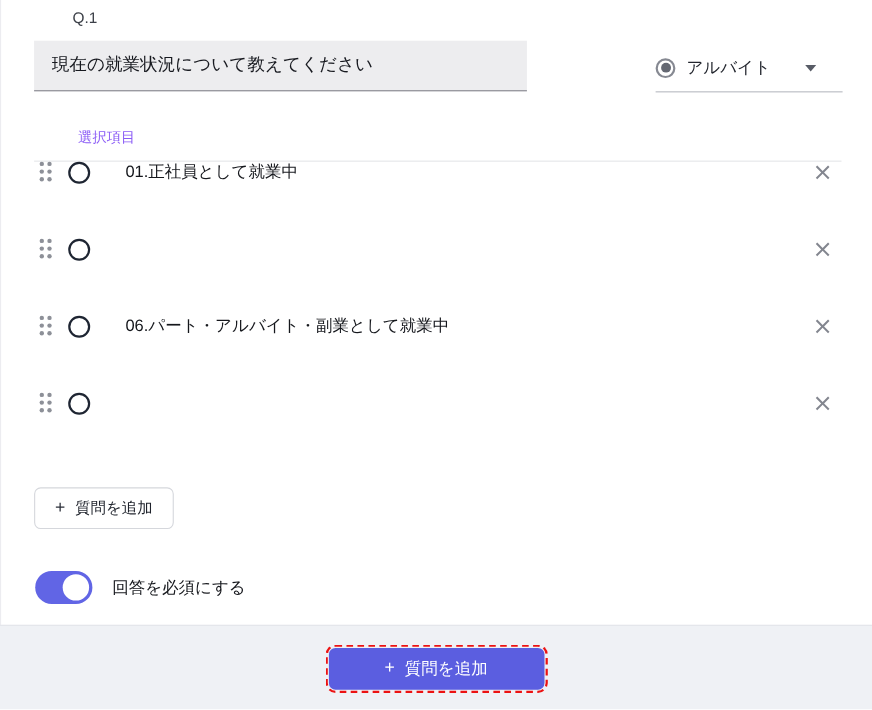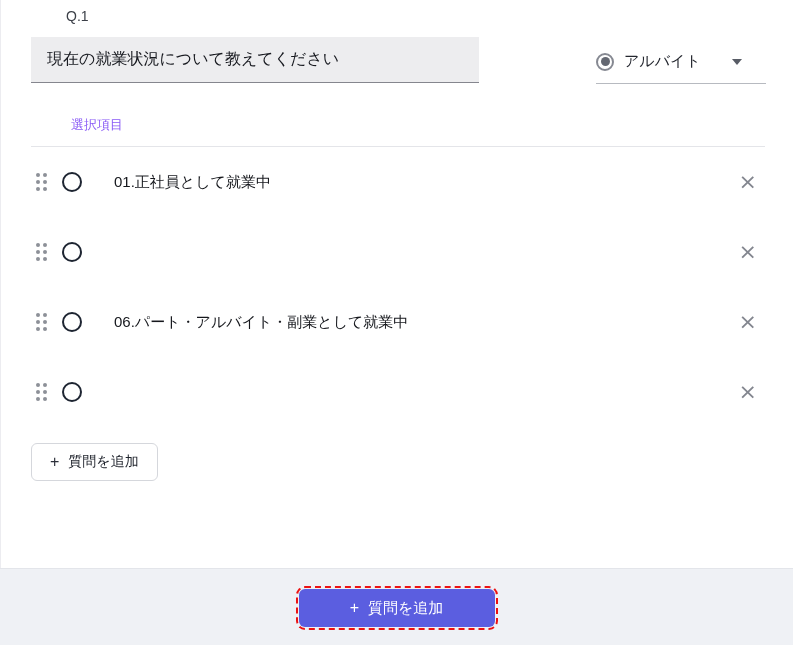--- a/index.html
+++ b/index.html
@@ -29,21 +29,21 @@
   }
   .radio-glyph::after { content:""; width:9px; height:9px; border-radius:50%; background:#646872; }
   .type-label { flex:1; font-size:15px; color:#23262e; }
   .caret {
     width:0; height:0; border-left:5px solid transparent; border-right:5px solid transparent;
     border-top:6px solid #585c66; margin-right:24px;
   }
   .opt-header { position:absolute; left:70px; top:116px; font-size:13px; color:#8b5cf6; }
   .divider { position:absolute; left:30px; right:28px; top:146px; height:1px; background:#e4e5e9; }
   .rows { position:absolute; left:30px; right:28px; top:147px; }
-  .row { height:70px; display:flex; align-items:center; }
+  .row { height:70px; display:flex; }
   .grip {
     display:grid; grid-template-columns:repeat(2,4px); grid-auto-rows:4px;
     gap:3px; margin-left:5px; cursor:grab;
   }
   .grip i { background:#8d9098; border-radius:50%; }
   .circle {
     width:20px; height:20px; border:2.5px solid #1e2532; border-radius:50%;
     margin-left:15px; flex:0 0 auto;
   }
   .row-label { margin-left:32px; font-size:15px; color:#15171c; }
@@ -154,20 +154,26 @@
         <span class="circle"></span>
         <span class="x-btn">×</span>
       </div>
     </div>
 
   <button class="add-option-btn">
     <span class="plus">+</span>
     <span>質問を追加</span>
   </button>
 
+  <div class="toggle-row">
+    <span class="toggle">
+        <span class="knob"></span>
+      </span>
+    <span class="toggle-label">回答を必須にする</span>
+  </div>
 
 </div>
 
 <div class="footer-bar">
   <button class="add-question-btn">
     <span class="plus">+</span>
     <span>質問を追加</span>
   </button>
 </div>
 

